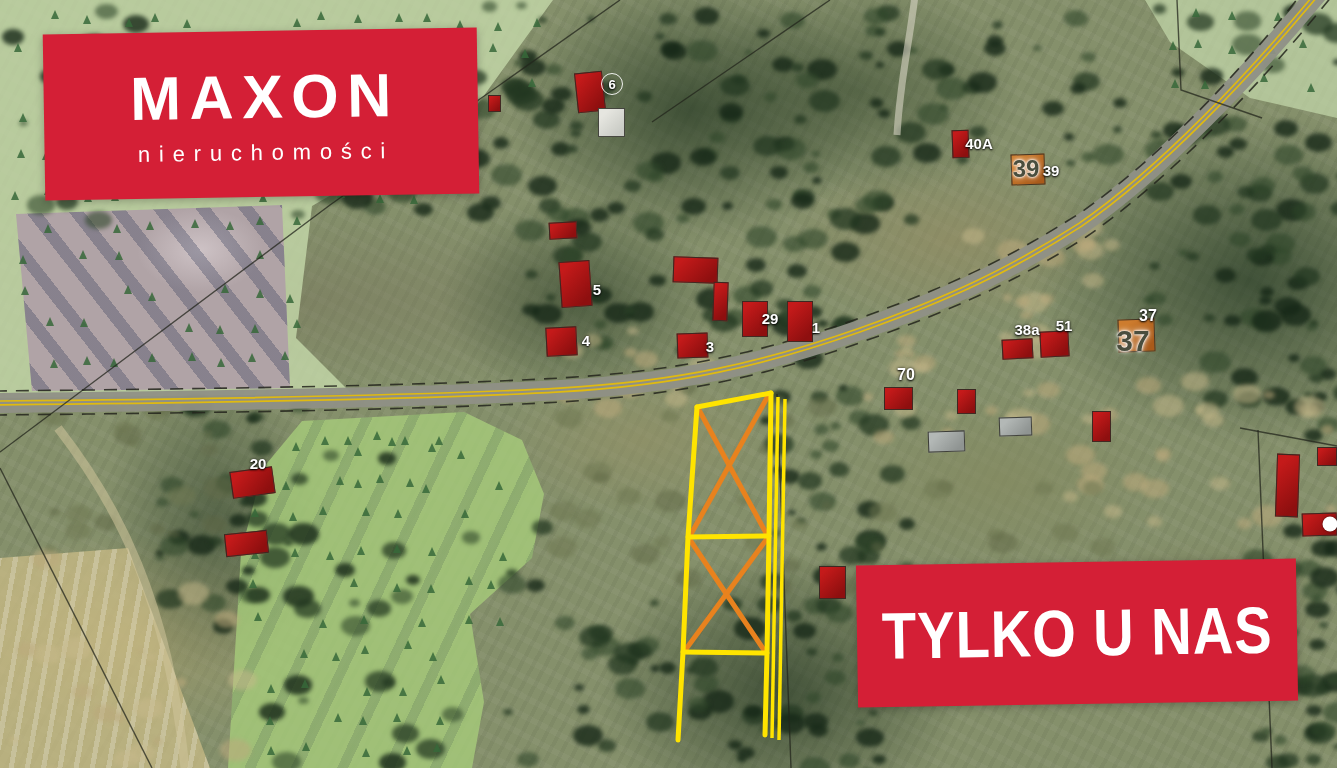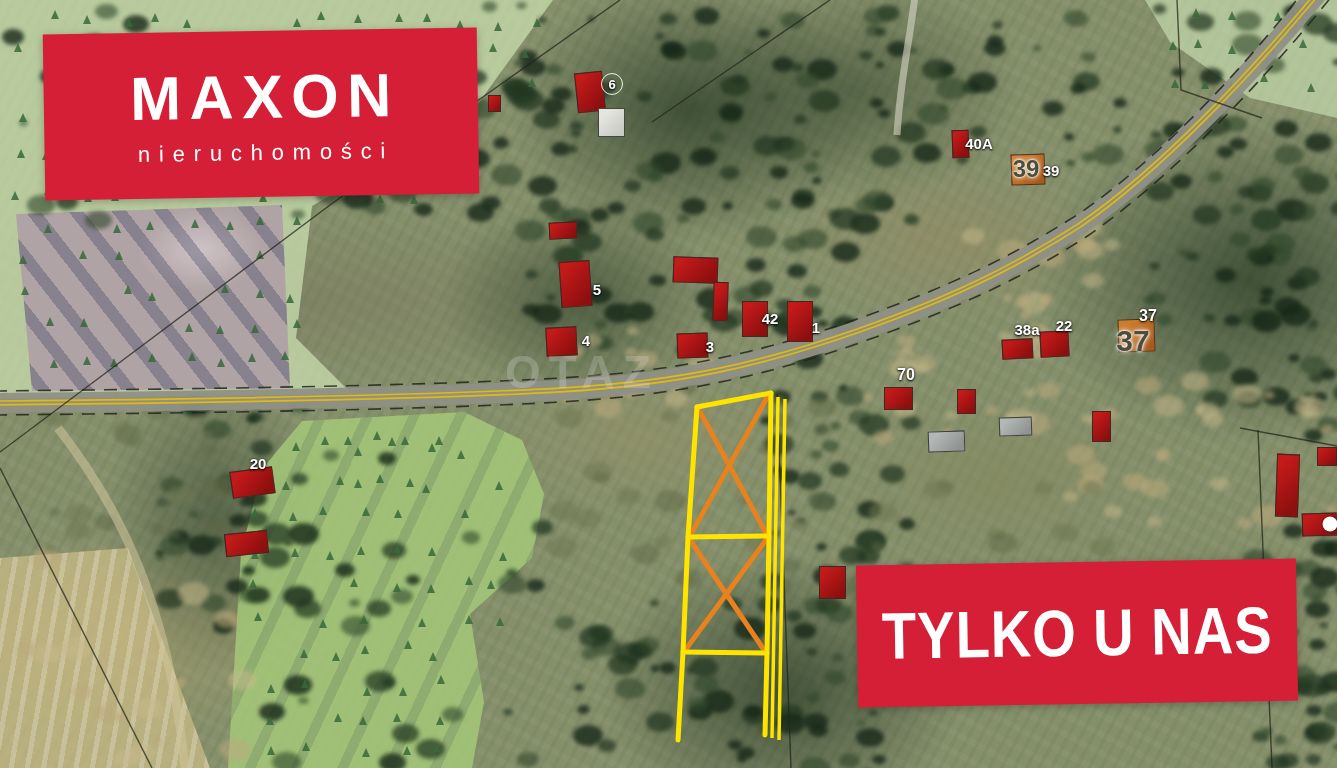--- a/index.html
+++ b/index.html
@@ -962,35 +962,34 @@
       <div class="house red" style="left: 1276px; top: 454px; width: 23px; height: 63px; transform: rotate(2deg);"></div>
       <div class="house red" style="left: 1317px; top: 447px; width: 20px; height: 19px; transform: rotate(0deg);"></div>
       <div class="house red" style="left: 1302px; top: 513px; width: 35px; height: 23px; transform: rotate(-2deg);"></div>
       <div class="house red" style="left: 819px; top: 566px; width: 27px; height: 33px; transform: rotate(0deg);"></div>
     </div>
   <div class="layer" id="labels">
       <div class="hlabel white circled" style="left: 612px; top: 84px; font-size: 13px;">6</div>
       <div class="hlabel white" style="left: 597px; top: 289px; font-size: 15px;">5</div>
       <div class="hlabel white" style="left: 586px; top: 340px; font-size: 15px;">4</div>
       <div class="hlabel white" style="left: 710px; top: 346px; font-size: 15px;">3</div>
-      <div class="hlabel white" style="left: 770px; top: 318px; font-size: 15px;">42</div>
+      <div class="hlabel white" style="left: 770px; top: 318px; font-size: 15px;">29</div>
       <div class="hlabel white" style="left: 816px; top: 327px; font-size: 15px;">1</div>
       <div class="hlabel white" style="left: 906px; top: 375px; font-size: 16px;">70</div>
       <div class="hlabel white" style="left: 1027px; top: 329px; font-size: 15px;">38a</div>
-      <div class="hlabel white" style="left: 1064px; top: 325px; font-size: 15px;">22</div>
+      <div class="hlabel white" style="left: 1064px; top: 325px; font-size: 15px;">51</div>
       <div class="hlabel white" style="left: 1148px; top: 316px; font-size: 16px;">37</div>
       <div class="hlabel dark" style="left: 1133px; top: 341px; font-size: 30px;">37</div>
       <div class="hlabel dark" style="left: 1026px; top: 169px; font-size: 24px;">39</div>
       <div class="hlabel white" style="left: 1051px; top: 170px; font-size: 15px;">39</div>
       <div class="hlabel white" style="left: 979px; top: 143px; font-size: 15px;">40A</div>
       <div class="hlabel white" style="left: 258px; top: 463px; font-size: 15px;">20</div>
       <div class="hlabel dot" style="left: 1330px; top: 524px; font-size: 15px;"></div>
     </div>
 
-  <div id="watermark">OTAZ</div>
 
   <div id="maxon">
     <div id="maxon-title">MAXON</div>
     <div id="maxon-sub">nieruchomości</div>
   </div>
 
   <div id="badge">
     <span>TYLKO U NAS</span>
   </div>
 </div>

